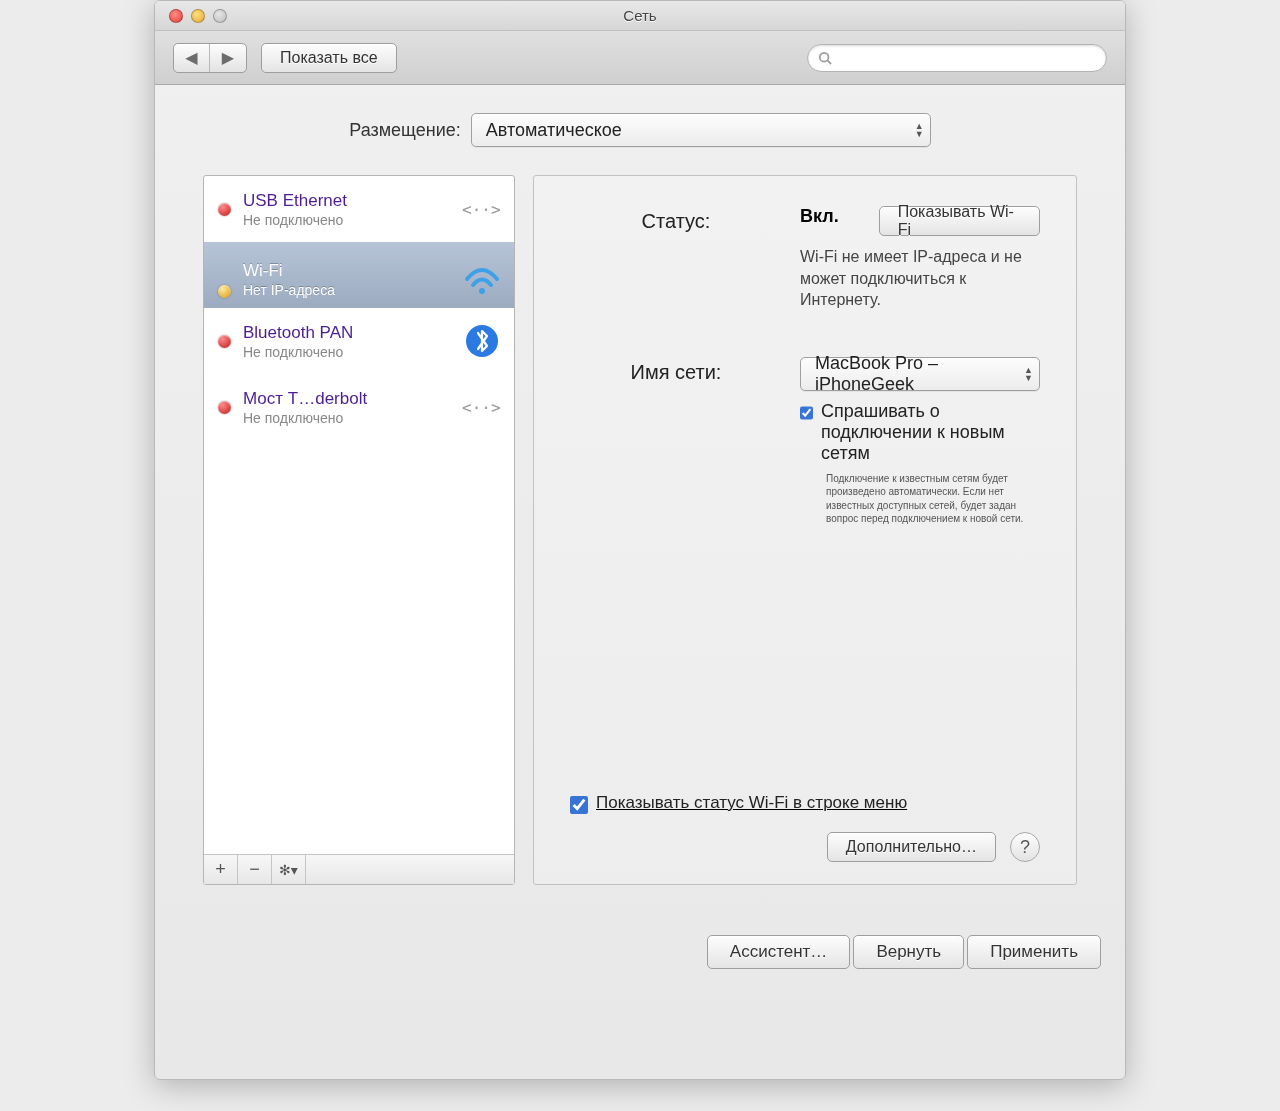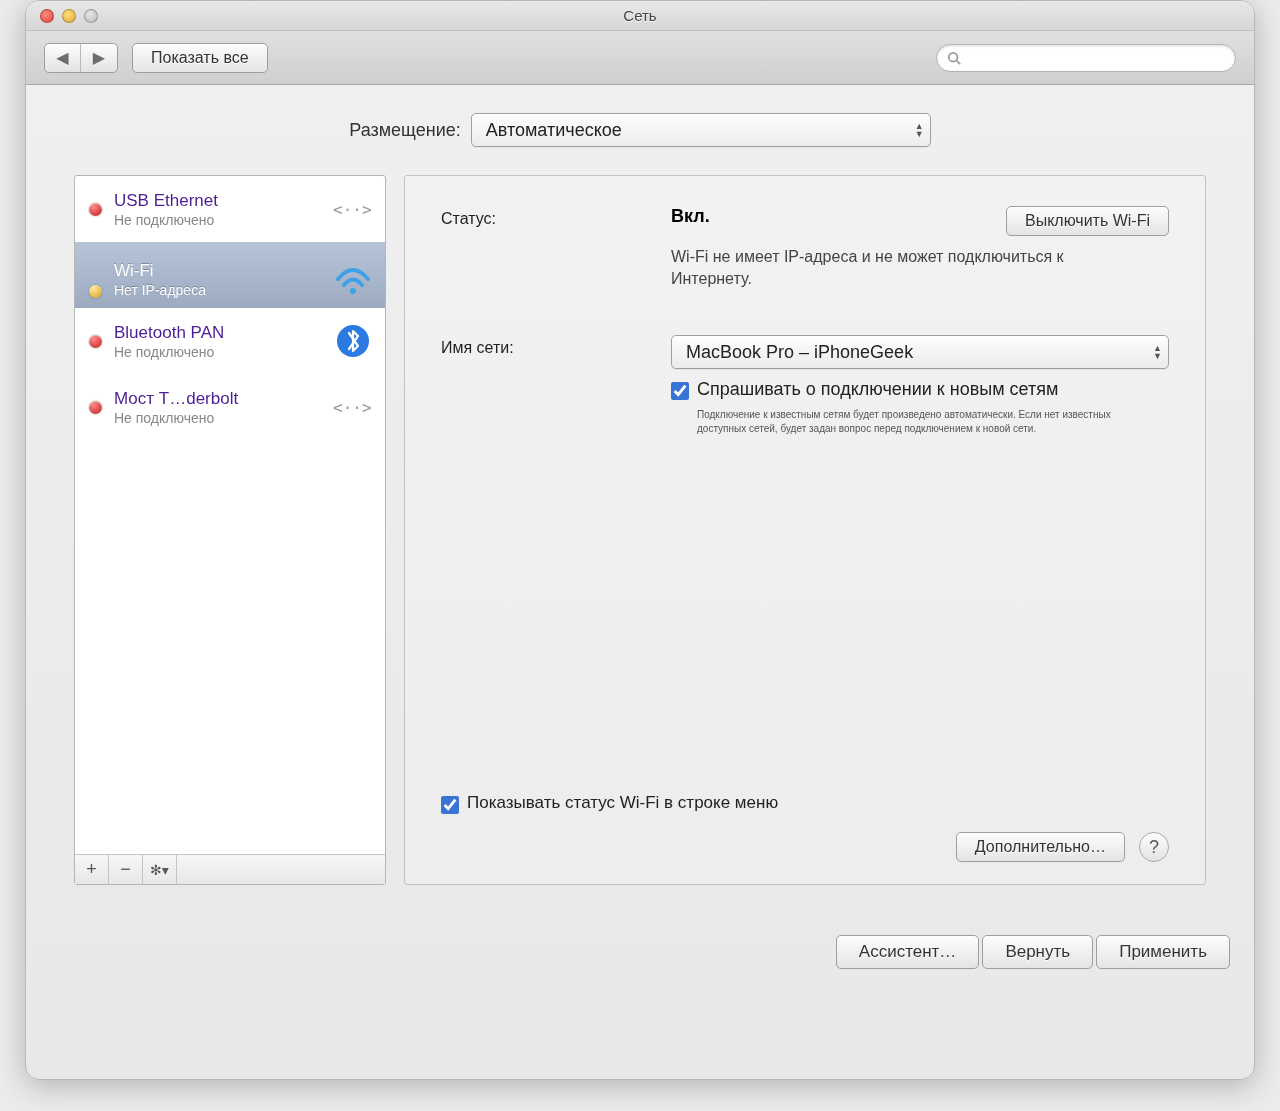--- a/index.html
+++ b/index.html
@@ -5,26 +5,26 @@
 * { box-sizing: border-box; margin: 0; padding: 0; }
 body {
   font-family: "Lucida Grande", "Helvetica Neue", Arial, sans-serif;
   font-size: 13px;
   background: #ececec;
   width: 1280px;
   height: 1111px;
   overflow: hidden;
 }
 .window {
-  width: 1230px;
+  width: 972px;
   height: 1080px;
   margin: 0 auto;
   background: linear-gradient(#f0f0f0, #e8e8e8);
   border: 1px solid #b8b8b8;
-  border-radius: 14px;
+  border-radius: 6px;
   box-shadow: 0 6px 30px rgba(0,0,0,0.25);
   overflow: hidden;
 }
 .titlebar {
   height: 30px;
   background: linear-gradient(#e8e8e8, #d6d6d6);
   border-bottom: 1px solid #c0c0c0;
   display: flex;
   align-items: center;
   position: relative;
@@ -163,31 +163,31 @@
 .detail {
   flex: 1;
   background: linear-gradient(#f2f2f2, #ededed);
   border: 1px solid #c2c2c2;
   border-radius: 3px;
   padding: 30px 36px 22px;
   height: 710px;
   display: flex; flex-direction: column;
 }
 .form-row { display: flex; margin-bottom: 10px; }
-.form-label { width: 230px; text-align: left; padding-right: 18px; font-size: 16px; color: #222; padding-top: 4px; }
+.form-label { width: 230px; text-align: center; padding-right: 18px; font-size: 20px; color: #222; padding-top: 4px; }
 .form-value { flex: 1; }
 .status-line { display: flex; align-items: flex-start; gap: 20px; }
 .status-line .strong { font-weight: bold; font-size: 18px; }
 .status-desc { font-size: 16px; color: #444; margin-top: 10px; line-height: 1.35; max-width: 430px; }
 .check-row { display: flex; align-items: flex-start; gap: 8px; font-size: 18px; color: #222; }
 .check-row input { width: 18px; height: 18px; margin-top: 3px; accent-color: #3874d6; }
 .check-desc { font-size: 10px; color: #555; margin-top: 8px; margin-left: 26px; line-height: 1.35; max-width: 430px; }
 .detail-footer {
   margin-top: auto;
-  display: flex; align-items: flex-end; gap: 14px;
+  display: flex; align-items: flex-end; gap: 14px; text-decoration: underline;
 }
 .detail-footer .check-row { font-size: 17px; }
 .helpbtn {
   width: 30px; height: 30px; border-radius: 50%;
   border: 1px solid #a9a9a9;
   background: linear-gradient(#fdfdfd,#e3e3e3);
   display: flex; align-items: center; justify-content: center;
   font-size: 18px; color: #555;
 }
 .action-bar {
@@ -303,21 +303,21 @@
       </div>
 
       <div class="detail">
 
         <div class="form-row">
           <div class="form-label">Статус:</div>
           <div class="form-value">
             <div class="status-line">
               <span class="strong">Вкл.</span>
               <span style="flex:1"></span>
-              <div class="button">Выключить Wi-Fi</div>
+              <div class="button">Показывать Wi-Fi</div>
             </div>
             <div class="status-desc">Wi-Fi не имеет IP-адреса и не может подключиться к Интернету.</div>
           </div>
         </div>
 
         <div style="height:36px"></div>
 
         <div class="form-row">
           <div class="form-label">Имя сети:</div>
           <div class="form-value">

